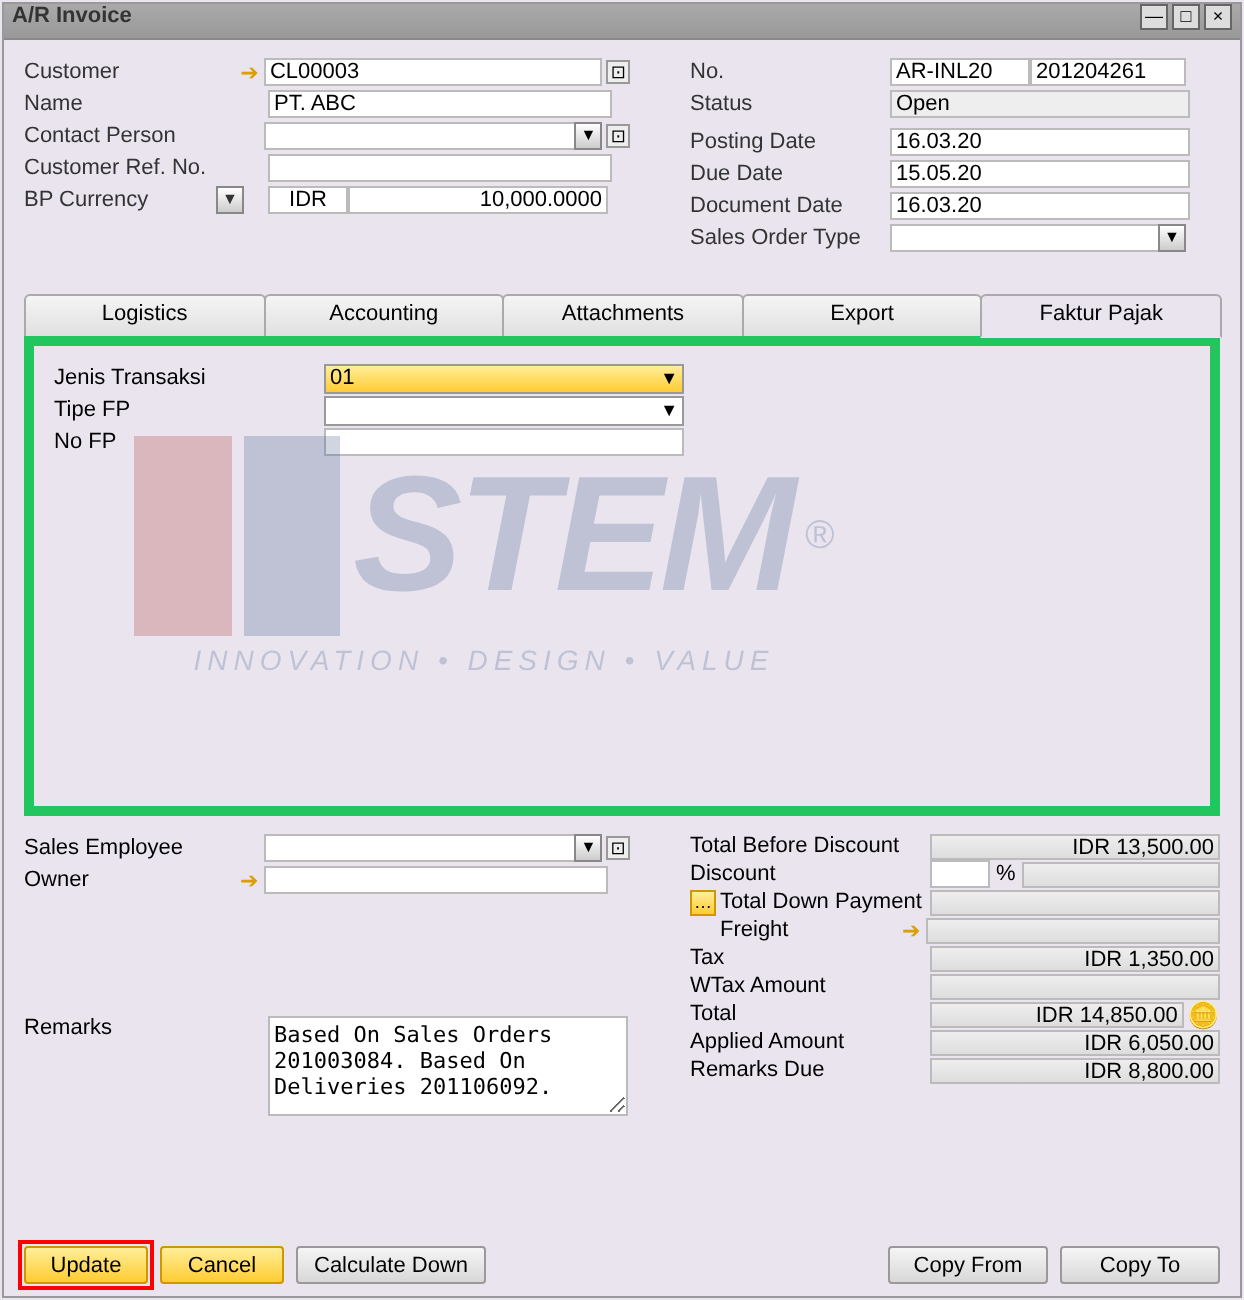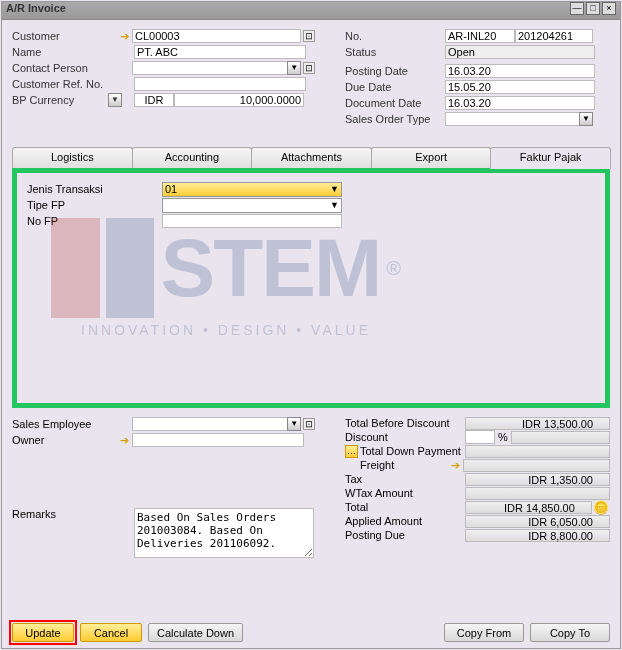--- a/index.html
+++ b/index.html
@@ -28,28 +28,28 @@
   .fp-row { display: flex; align-items: center; height: 16px; }
   .fp-label { width: 135px; }
   .dd { height: 15px; border: 1px solid #999; background: linear-gradient(#ffee99,#ffcc33); width: 180px; display:flex; justify-content:space-between; padding: 0 2px; align-items:center; margin-right:4px;}
   .dd .tri { font-size: 9px;}
   .inp2 { width: 180px; height: 14px; border:1px solid #bbb; background:#fff;font-size:11px;}
   .below { margin-top: 8px; display:flex; gap: 30px;}
   .below-left { width: 303px;}
   .below-right { flex:1;}
   .totals-row { display:flex; align-items:center; height:14px; margin-bottom:0;}
   .totals-label { width: 120px; font-size:11px;}
-  .totals-val { flex:1; text-align:right; background:linear-gradient(#eee,#ddd); border:1px solid #bbb; height:13px; line-height:12px; padding-right:16px; font-size:11px;}
+  .totals-val { flex:1; text-align:right; background:linear-gradient(#eee,#ddd); border:1px solid #bbb; height:13px; line-height:12px; padding-right:2px; font-size:11px;}
   .remarks-box { width:180px; height:50px; border:1px solid #bbb; background:#fff; font-size:11px; padding:2px;}
   .footer { position:absolute; bottom:6px; left:10px; right:10px; display:flex; gap:6px; }
   .btn { height:19px; min-width:62px; border:1px solid #999; background:linear-gradient(#f5f5f5,#d8d8d8); font-size:11px; padding:0 8px; border-radius:2px; cursor:pointer;}
   .btn.yellow { background:linear-gradient(#ffee99,#ffcc33); border:1px solid #cc9900;}
   .footer .spacer { flex:1; }
   .upd-hl { position:absolute; bottom:3px; left:7px; width:68px; height:25px; border:2px solid red; pointer-events:none;}
-  .wm { position:absolute; top:45px; left:34px; width:350px; height:150px; opacity:0.25; pointer-events:none; }
+  .wm { position:absolute; top:45px; left:50px; width:350px; height:150px; opacity:0.25; pointer-events:none;font-style:italic; }
   .wm-box { display:flex; gap:6px; align-items:center;}
   .sq { width:52px; height:100px; }
   .wm-txt { font-family: Arial; font-weight:bold; font-size:82px; color:#44608e; letter-spacing:-2px;}
   .tagline { color:#44608e; font-size:14px; letter-spacing:3px; margin-top:4px; text-align:center;}
   .yellow-sq { width:13px; height:13px; background:linear-gradient(#ffee99,#ffcc33); border:1px solid #cc9900; text-align:center; font-size:9px; line-height:11px; margin-right:2px;}
   .dropdown-btn { width:14px; height:14px; border:1px solid #888; background:linear-gradient(#fff,#ccc); font-size:8px; text-align:center; line-height:12px; display:inline-block; margin-left:-1px;}
 </style>
 </head>
 <body>
 
@@ -223,21 +223,21 @@
         <div class="totals-row">
             <span class="totals-label">Total</span>
             <span class="totals-val">IDR 14,850.00</span>
             <span style="color:#d8a000;margin-left:2px;font-size:13px">🪙</span>
           </div>
         <div class="totals-row">
             <span class="totals-label">Applied Amount</span>
             <span class="totals-val">IDR 6,050.00</span>
           </div>
         <div class="totals-row">
-            <span class="totals-label">Posting Due</span>
+            <span class="totals-label">Remarks Due</span>
             <span class="totals-val">IDR 8,800.00</span>
           </div>
       </div>
     </div>
   </div>
 
   <div class="footer">
     <button class="btn yellow">Update</button>
     <button class="btn yellow">Cancel</button>
     <button class="btn" style="min-width:90px">Calculate Down</button>

